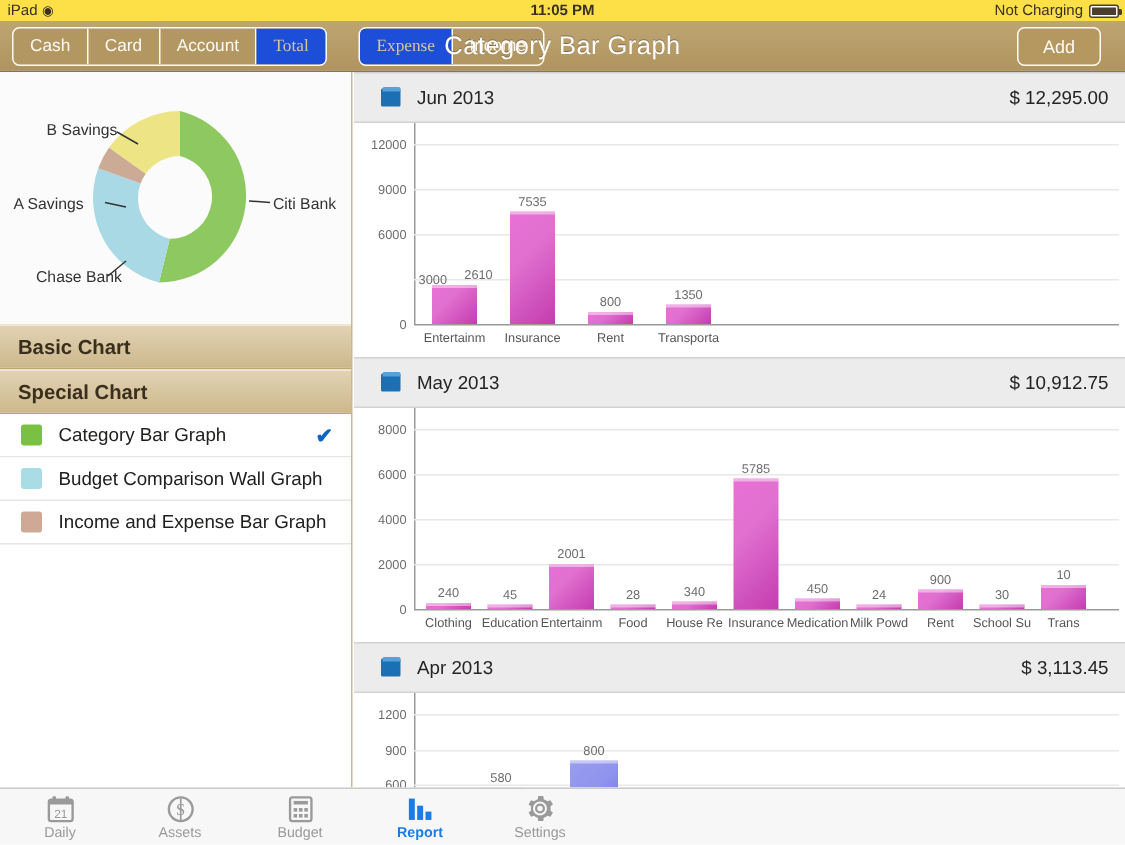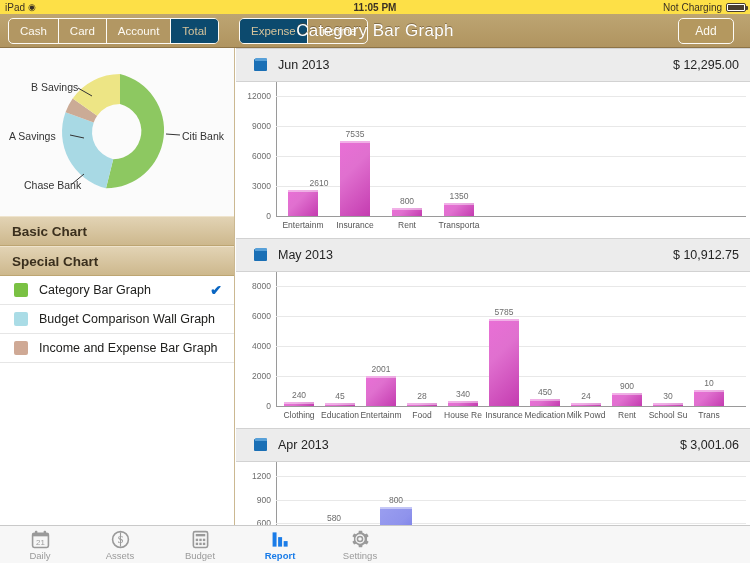--- a/index.html
+++ b/index.html
@@ -43,21 +43,21 @@
     display: flex; border: 1px solid #fdfbf6; border-radius: 5px;
     overflow: hidden; height: 26px; background: #b29763;
   }
   .seg .segbtn {
     display: flex; align-items: center; justify-content: center;
     padding: 0 11px; font-size: 11.5px; color: #fdfaf3;
     border-right: 1px solid #fdfbf6; height: 100%;
     white-space: nowrap; cursor: default;
   }
   .seg .segbtn:last-child { border-right: none; }
-  .seg .segbtn.active { background: #0c4a6e; color: #d7c49b; }
+  .seg .segbtn.active { background: #1d4ed8; color: #d7c49b; font-family: Liberation Serif, serif; }
   .seg-group1 { position: absolute; left: 8px; }
   .seg-group2 { position: absolute; left: 239px; }
 
   .nav-title {
     position: absolute; left: 0; width: 750px; text-align: center;
     font-size: 17px; color: #ffffff; letter-spacing: 0.3px;
     text-shadow: 0 -1px 0 rgba(90,70,40,0.55);
     pointer-events: none;
   }
   .add-btn {
@@ -245,21 +245,21 @@
           <span class="b1"></span>
           <span class="b2"></span>
         </span>
       <span class="sect-title">Jun 2013</span>
       <span class="sect-amount">$ 12,295.00</span>
     </div>
     <div class="plot" id="plot0" style="height:156px;">
         <div class="axis-y" style="left: 40px; top: 0px; bottom: 22px;"></div>
         <div class="ytick" style="top: 134px; right: 479px;">0</div>
         <div class="grid-line" style="top: 104px; left: 40px;"></div>
-        <div class="ytick" style="top: 104px; right: 479px;">3000</div>
+        <div class="ytick" style="top: 104px; right: 452px;">3000</div>
         <div class="grid-line" style="top: 74px; left: 40px;"></div>
         <div class="ytick" style="top: 74px; right: 479px;">6000</div>
         <div class="grid-line" style="top: 44px; left: 40px;"></div>
         <div class="ytick" style="top: 44px; right: 479px;">9000</div>
         <div class="grid-line" style="top: 14px; left: 40px;"></div>
         <div class="ytick" style="top: 14px; right: 479px;">12000</div>
         <div class="axis-x" style="top: 134px; left: 40px;"></div>
         <div class="bar" style="left: 52px; width: 30px; height: 26.1px; bottom: 22px;">
           <span class="face"></span>
           <span class="top"></span>
@@ -373,21 +373,21 @@
         <div class="barval" style="left: 446px; width: 54px; top: 105.95px;">10</div>
         <div class="xlabel" style="left: 450px; width: 46px; top: 138px;">Trans</div>
       </div>
 
     <div class="sect-header">
       <span class="book-icon">
           <span class="b1"></span>
           <span class="b2"></span>
         </span>
       <span class="sect-title">Apr 2013</span>
-      <span class="sect-amount">$ 3,001.06</span>
+      <span class="sect-amount">$ 3,113.45</span>
     </div>
     <div class="plot" id="plot2" style="height:110px;">
         <div class="axis-y" style="left: 40px; top: 0px; bottom: 2px;"></div>
         <div class="grid-line" style="top: 61px; left: 40px;"></div>
         <div class="ytick" style="top: 61px; right: 479px;">600</div>
         <div class="grid-line" style="top: 37.5px; left: 40px;"></div>
         <div class="ytick" style="top: 37.5px; right: 479px;">900</div>
         <div class="grid-line" style="top: 14px; left: 40px;"></div>
         <div class="ytick" style="top: 14px; right: 479px;">1200</div>
         <div class="bar blue" style="left: 82px; width: 32px; height: 45.4333px; bottom: 2px;">

